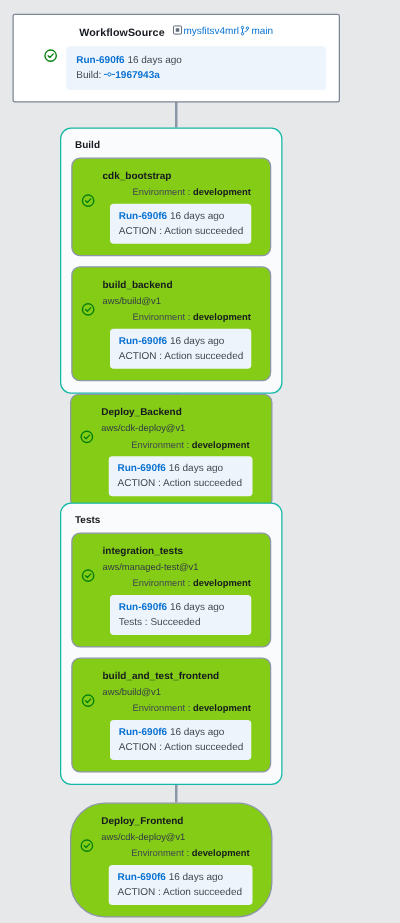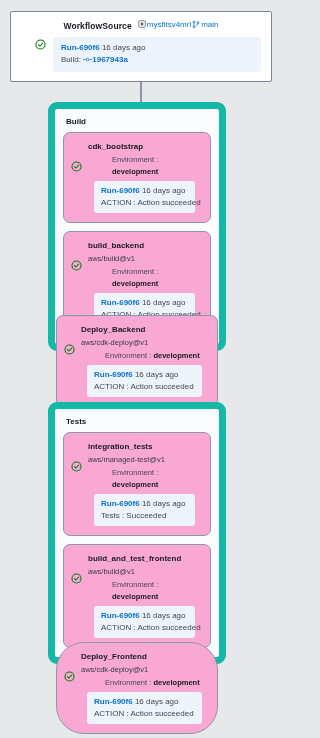--- a/index.html
+++ b/index.html
@@ -91,35 +91,35 @@
   .muted { color: #414750; }
   .commit-hash { color: #0972d3; font-weight: bold; }
 
   
   .group {
     position: absolute;
     left: 48px;
     width: 178px;
     box-sizing: border-box;
     background: #fafbfc;
-    border: 7px solid #14b8a6;
+    border: 1px solid #14b8a6;
     border-radius: 9px;
     padding: 7px 8px 9px 8px;
     z-index: 2;
   }
   .group-label {
     font-size: 8px;
     font-weight: bold;
     color: #16191f;
     margin: 1px 0 6px 3px;
   }
 
   
   .card {
-    background: #f9a8d4;
+    background: #84cc16;
     border: 1px solid #8d96a8;
     border-radius: 7px;
     box-sizing: border-box;
     padding: 8px 15px 9px 7px;
     margin-bottom: 8px;
   }
   .card:last-child { margin-bottom: 0; }
 
   .standalone {
     position: absolute;

